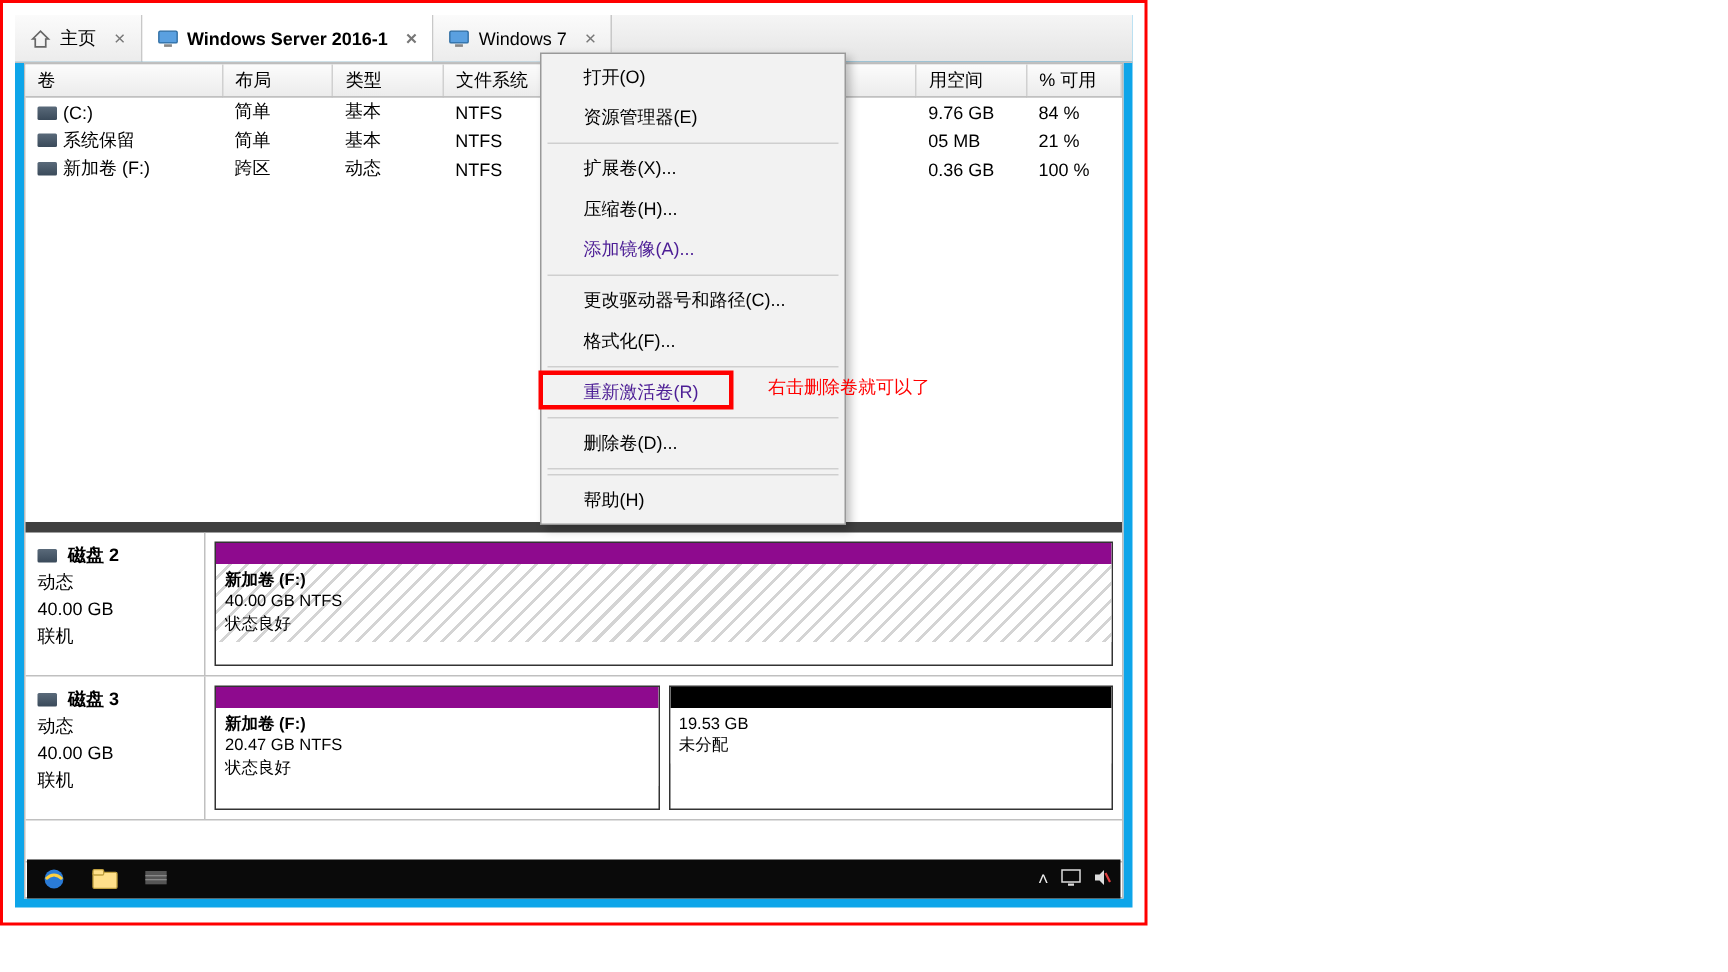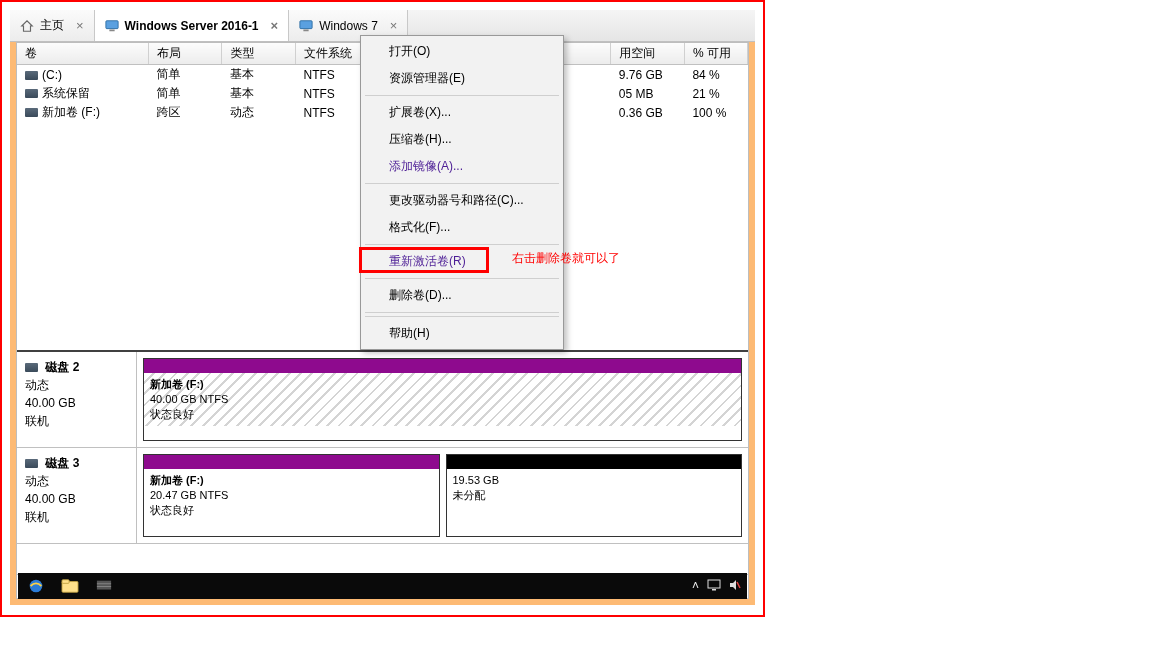--- a/index.html
+++ b/index.html
@@ -19,21 +19,21 @@
     height: 617px;
     position: relative;
     background: #fff;
   }
   .app {
     position: absolute;
     left: 8px;
     top: 8px;
     width: 745px;
     height: 595px;
-    background: #fdba74;
+    background: #0ea5e9;
     display: flex;
     flex-direction: column;
   }
   .tabbar {
     height: 32px;
     background: linear-gradient(#f5f5f5, #e5e5e5);
     display: flex;
     align-items: stretch;
     border-bottom: 1px solid #c0c0c0;
   }
@@ -90,21 +90,21 @@
     display: inline-block;
     width: 13px; height: 9px;
     background: linear-gradient(#5a6a7a,#3a4a5a);
     border-radius: 1px;
     margin-right: 4px;
     vertical-align: middle;
     position: relative;
   }
   .disk-panels {
     margin-top: 6px;
-    border-top: 2px solid #404040;
+    border-top: 7px solid #404040;
     flex: 1;
     overflow: hidden;
   }
   .disk-row {
     display: flex;
     border-bottom: 1px solid #c0c0c0;
     min-height: 96px;
     position: relative;
   }
   .disk-info {

